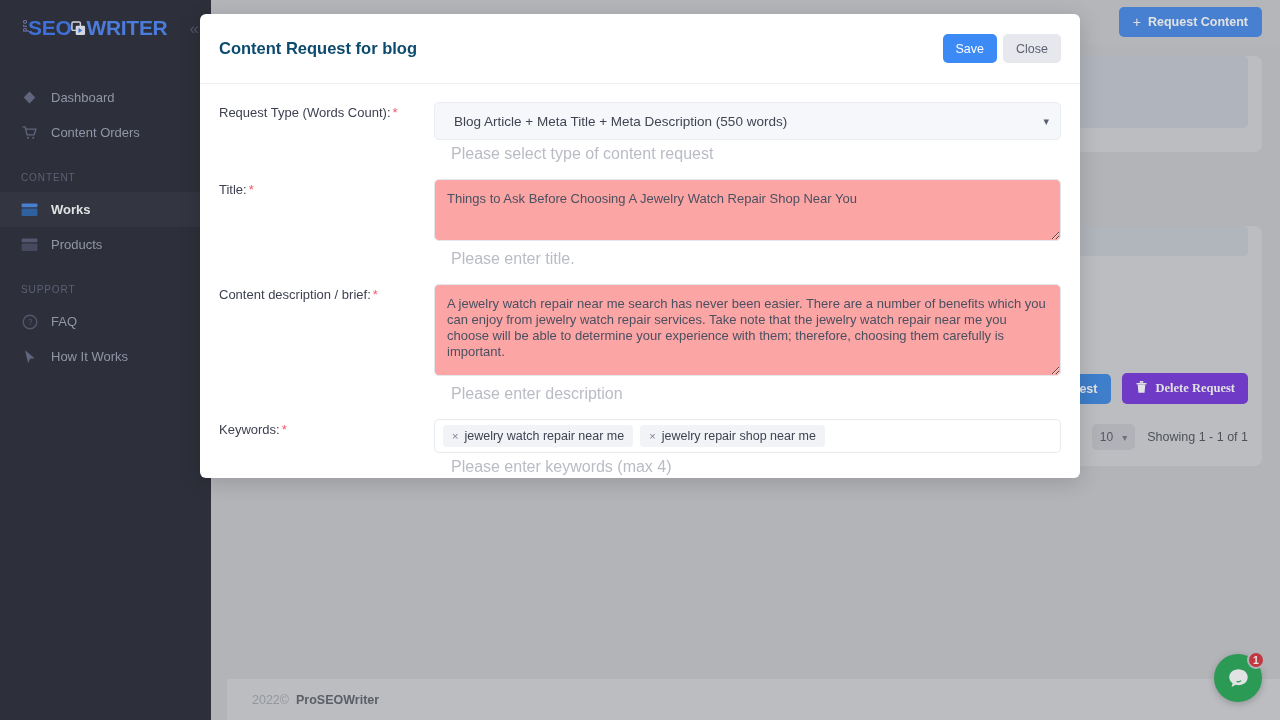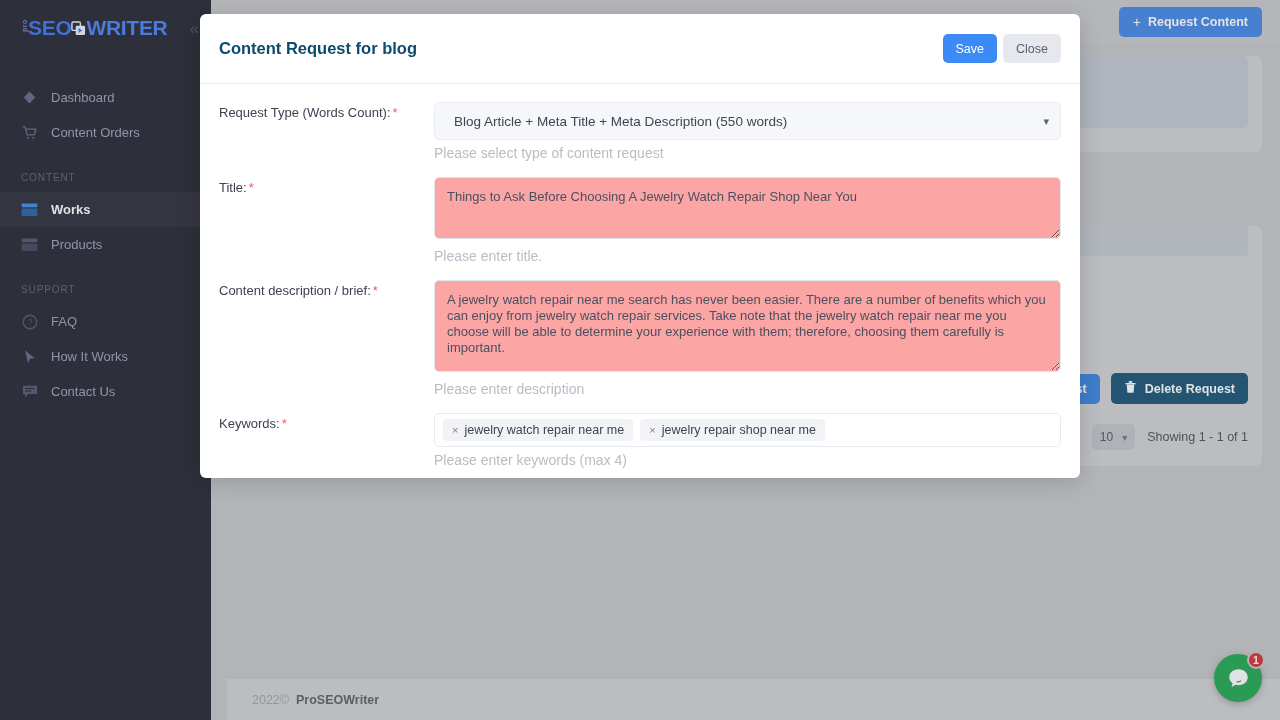--- a/index.html
+++ b/index.html
@@ -103,24 +103,24 @@
   .row-actions {
     display: flex; align-items: center; gap: 11px;
     position: absolute; right: 14px; bottom: 62px;
   }
   .btn-blue-sm {
     background: #2f7fe0; color: #fff; border: none; border-radius: 5px;
     height: 30px; padding: 0 13px; font-size: 12.5px; font-weight: 600;
     cursor: pointer; font-family: "Liberation Sans", sans-serif;
   }
   .btn-red {
-    background: #0c4a6e; color: #fff; border: none; border-radius: 5px;
+    background: #6d28d9; color: #fff; border: none; border-radius: 5px;
     height: 31px; padding: 0 13px; font-size: 12.5px; font-weight: 600;
     display: inline-flex; align-items: center; gap: 8px; cursor: pointer;
-    font-family: Liberation Sans, sans-serif;
+    font-family: Liberation Serif, serif;
   }
   .pager {
     position: absolute; right: 14px; bottom: 16px;
     display: flex; align-items: center; gap: 12px;
   }
   .pager-select {
     background: #c0c2c8; border: none; border-radius: 5px;
     height: 26px; padding: 0 8px; font-size: 12px; color: #4a4d58;
     display: inline-flex; align-items: center; gap: 9px; cursor: pointer;
   }
@@ -183,21 +183,21 @@
   }
 
   .modal-body { padding: 18px 19px 0 19px; }
   .form-row { display: flex; margin-bottom: 16px; }
   .form-label {
     width: 215px; flex: 0 0 215px; padding-top: 3px;
     font-size: 13px; color: #3e4250;
   }
   .req { color: #f2576b; margin-left: 2px; }
   .form-control { flex: 1 1 auto; }
-  .help-text { font-size: 14px; color: #b9bcc4; margin-top: 5px; }
+  .help-text { font-size: 16px; color: #b9bcc4; margin-top: 5px; margin-left: 17px; }
 
   select.field {
     width: 100%; height: 38px; border: 1px solid #e9ecf1; border-radius: 5px;
     background: #f5f7fa; font-size: 13.5px; color: #414552;
     padding: 0 30px 0 19px; appearance: none; -webkit-appearance: none;
     font-family: "Liberation Sans", sans-serif; cursor: pointer;
   }
   .select-wrap { position: relative; }
   .select-caret {
     position: absolute; right: 12px; top: 50%; transform: translateY(-50%);
@@ -300,30 +300,20 @@
         </span>
         <span>FAQ</span>
       </div>
       <div class="nav-item">
         <span class="nav-icon">
           <svg width="14" height="16" viewBox="0 0 14 16">
               <path d="M2 1.2 11.6 9.3 7.1 9.8 5.1 14.2z" fill="#5c5f7e"></path>
             </svg>
         </span>
         <span>How It Works</span>
-      </div>
-      <div class="nav-item">
-        <span class="nav-icon">
-          <svg width="16" height="15" viewBox="0 0 17 16">
-            <path d="M1 1.8h15v8.8H6.6L3.1 14v-3.4H1z" fill="#4b4e68"></path>
-            <rect x="3.3" y="4.2" width="10" height="1.2" fill="#191a27"></rect>
-            <rect x="3.3" y="6.9" width="6.6" height="1.2" fill="#191a27"></rect>
-          </svg>
-        </span>
-        <span>Contact Us</span>
       </div>
     </nav>
   </aside>
 
   <section id="main">
     <div class="topbar">
       <button class="btn-request-content">
         <span class="plus-ico">+</span>
         <span>Request Content</span>
       </button>

